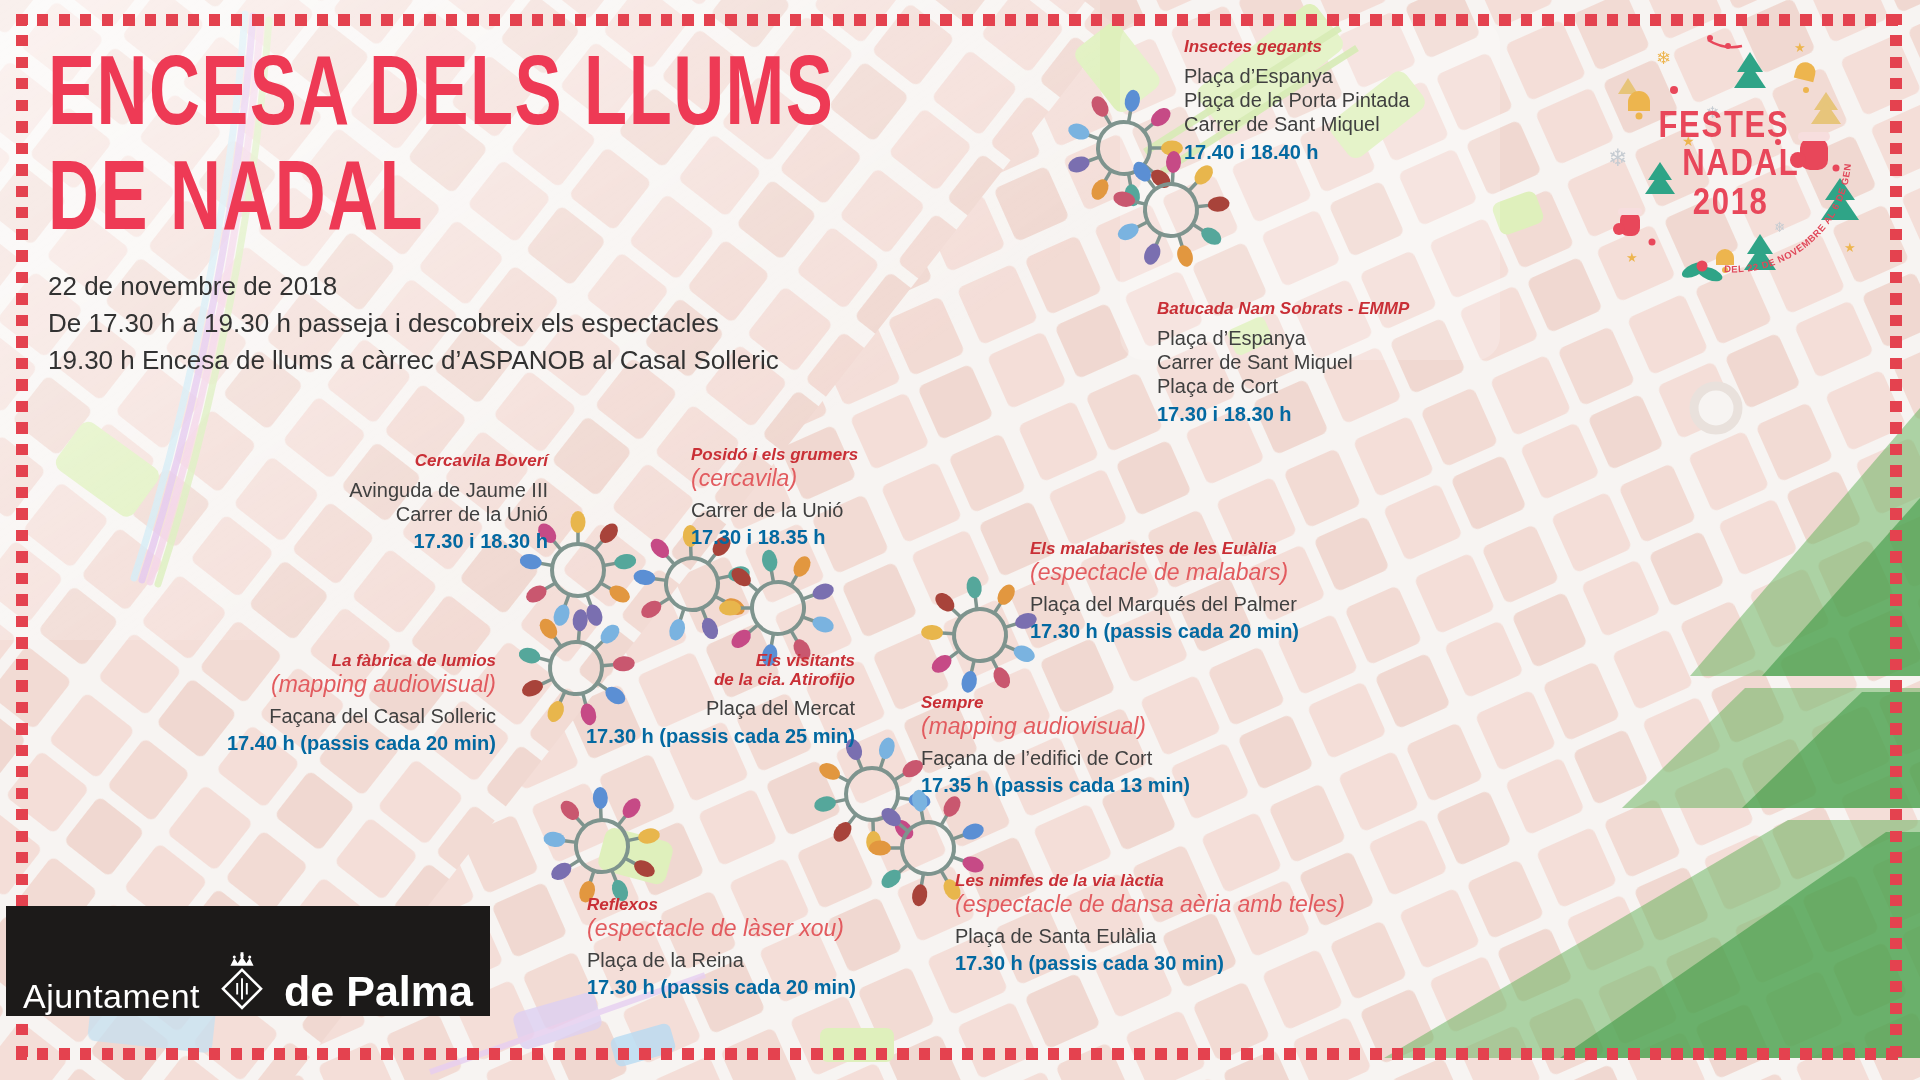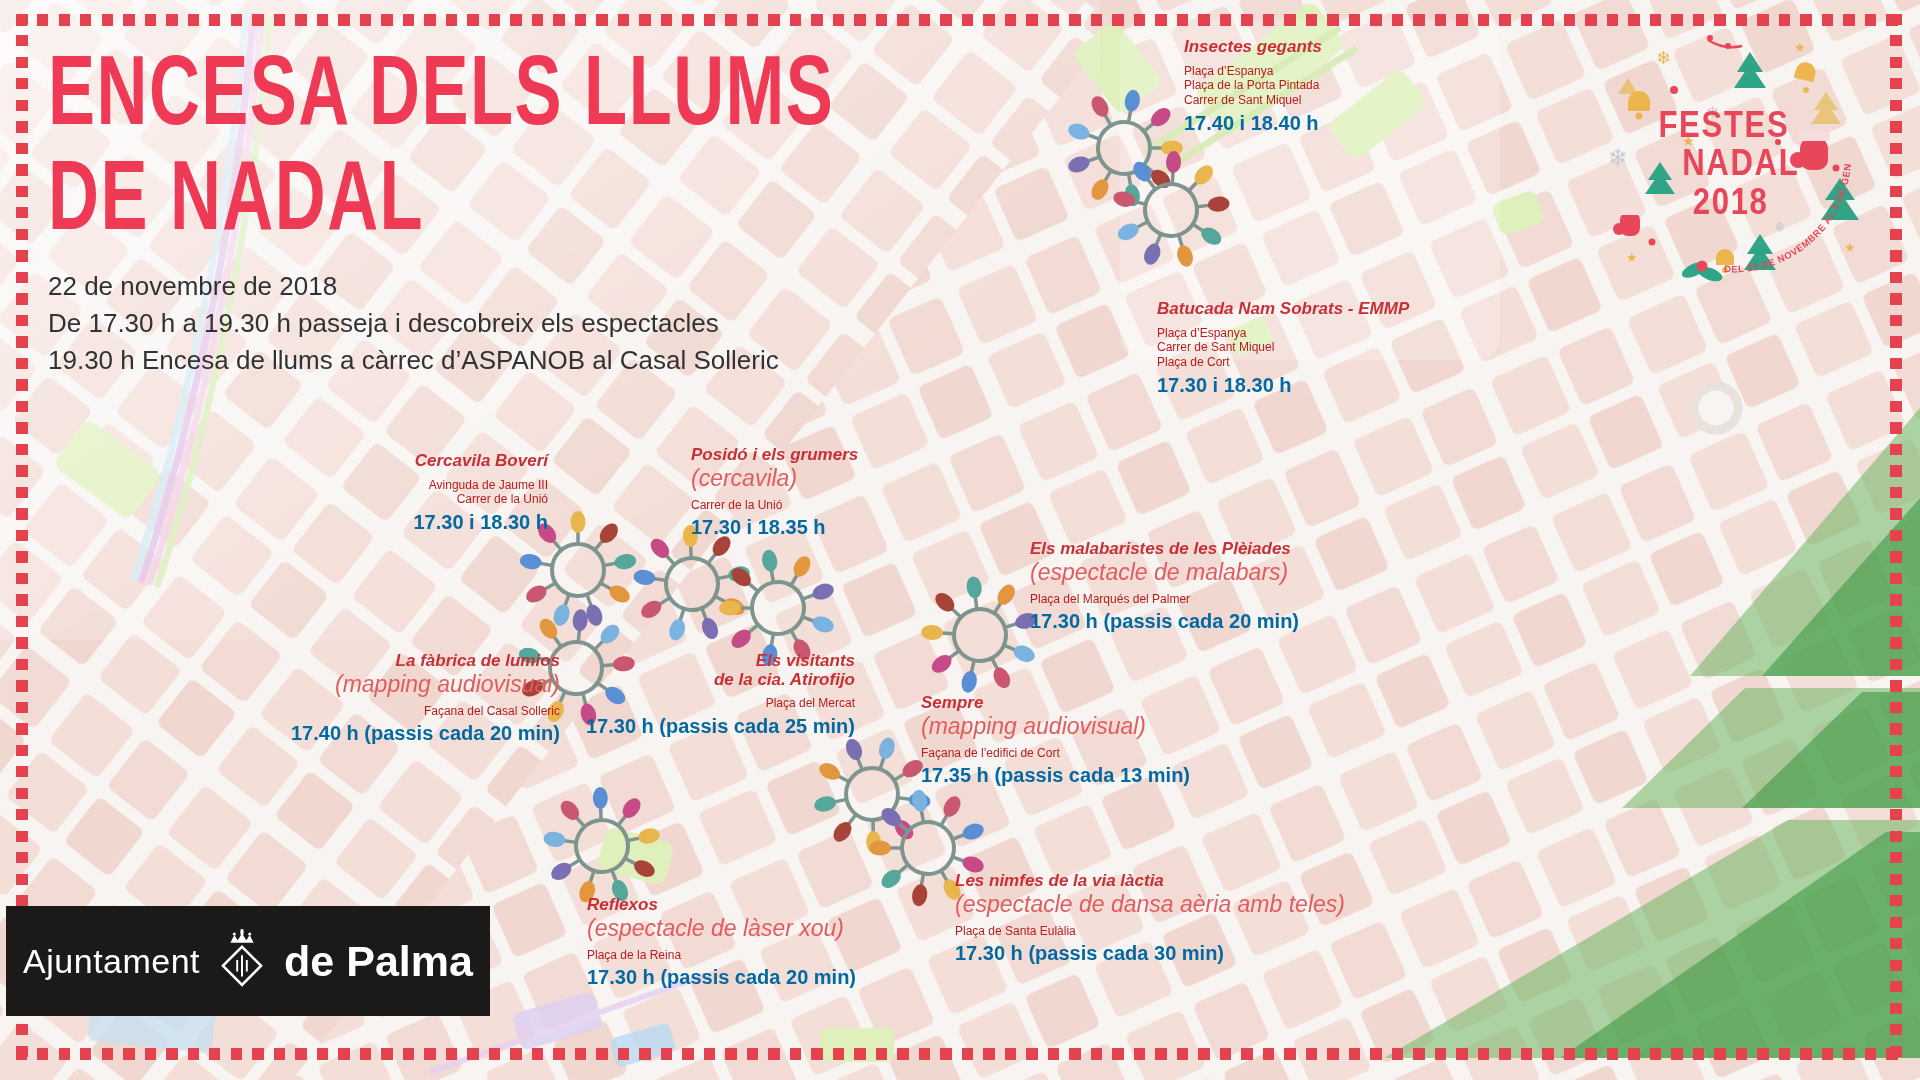--- a/index.html
+++ b/index.html
@@ -20,37 +20,37 @@
   .title{font-size:98px;font-weight:bold;color:#ee3a55;line-height:1.07;
     letter-spacing:2px;white-space:nowrap;transform:scaleX(.72);transform-origin:0 0}
   .intro{margin-top:20px;font-size:26px;color:#323232;line-height:1.42;white-space:nowrap}
 
   
   #events{position:absolute;inset:0;z-index:5}
   .event{position:absolute;white-space:nowrap}
   .event.right{text-align:right}
   .ev-title{font-size:17px;font-weight:bold;font-style:italic;color:#c92f36;line-height:1.1}
   .ev-sub{font-size:23px;font-style:italic;color:#e25b5f;line-height:1.08;margin-top:1px}
-  .ev-line{font-size:12px;color:#b91c1c;line-height:1.22}
+  .ev-line{font-size:20px;color:#404040;line-height:1.22}
   .ev-line.first{margin-top:7px}
   .ev-time{font-size:20px;font-weight:bold;color:#0369a1;margin-top:4px}
 
   
   #badge{position:absolute;left:1598px;top:26px;width:272px;height:260px;z-index:6}
   .badge-art{position:absolute;left:0;top:0}
   .badge-text{position:absolute;left:0;right:0;top:80px;text-align:center}
   .bl{font-weight:bold;color:#e8475a;font-size:37px;letter-spacing:2px;
     line-height:1.04;transform:scaleX(.84)}
   .bl1{transform:scaleX(.84) translateX(-12px)}
   .bl2{transform:scaleX(.84) translateX(8px)}
   .bl3{transform:scaleX(.84) translateX(-4px)}
 
   
   footer{position:absolute;left:6px;top:906px;width:484px;height:110px;background:#1c1a19;
-    z-index:7;display:flex;align-items:center;justify-content:center;gap:16px;color:#fff}
+    z-index:7;display:flex;align-items:flex-end;justify-content:center;gap:16px;color:#fff}
   .f-light{font-size:34px;letter-spacing:.5px}
   .f-bold{font-size:43px;font-weight:bold}
 </style>
 </head>
 <body>
 
 <div id="stage">
 
   <svg id="map" width="1920" height="1080" viewBox="0 0 1920 1080">
     <defs>
@@ -630,26 +630,26 @@
         <div class="ev-line">Carrer de la Unió</div>
         <div class="ev-time">17.30 i 18.30 h</div>
       </div>
       <div class="event" style="left: 691px; top: 446px;">
         <div class="ev-title">Posidó i els grumers</div>
         <div class="ev-sub">(cercavila)</div>
         <div class="ev-line first">Carrer de la Unió</div>
         <div class="ev-time">17.30 i 18.35 h</div>
       </div>
       <div class="event" style="left: 1030px; top: 540px;">
-        <div class="ev-title">Els malabaristes de les Plèiades</div>
+        <div class="ev-title">Els malabaristes de les Eulàlia</div>
         <div class="ev-sub">(espectacle de malabars)</div>
         <div class="ev-line first">Plaça del Marqués del Palmer</div>
         <div class="ev-time">17.30 h (passis cada 20 min)</div>
       </div>
-      <div class="event right" style="right: 1360px; top: 652px;">
+      <div class="event right" style="right: 1424px; top: 652px;">
         <div class="ev-title">La fàbrica de lumios</div>
         <div class="ev-sub">(mapping audiovisual)</div>
         <div class="ev-line first">Façana del Casal Solleric</div>
         <div class="ev-time">17.40 h (passis cada 20 min)</div>
       </div>
       <div class="event right" style="right: 1065px; top: 652px;">
         <div class="ev-title">Els visitants<br>de la cia. Atirofijo</div>
         <div class="ev-line first">Plaça del Mercat</div>
         <div class="ev-time">17.30 h (passis cada 25 min)</div>
       </div>

